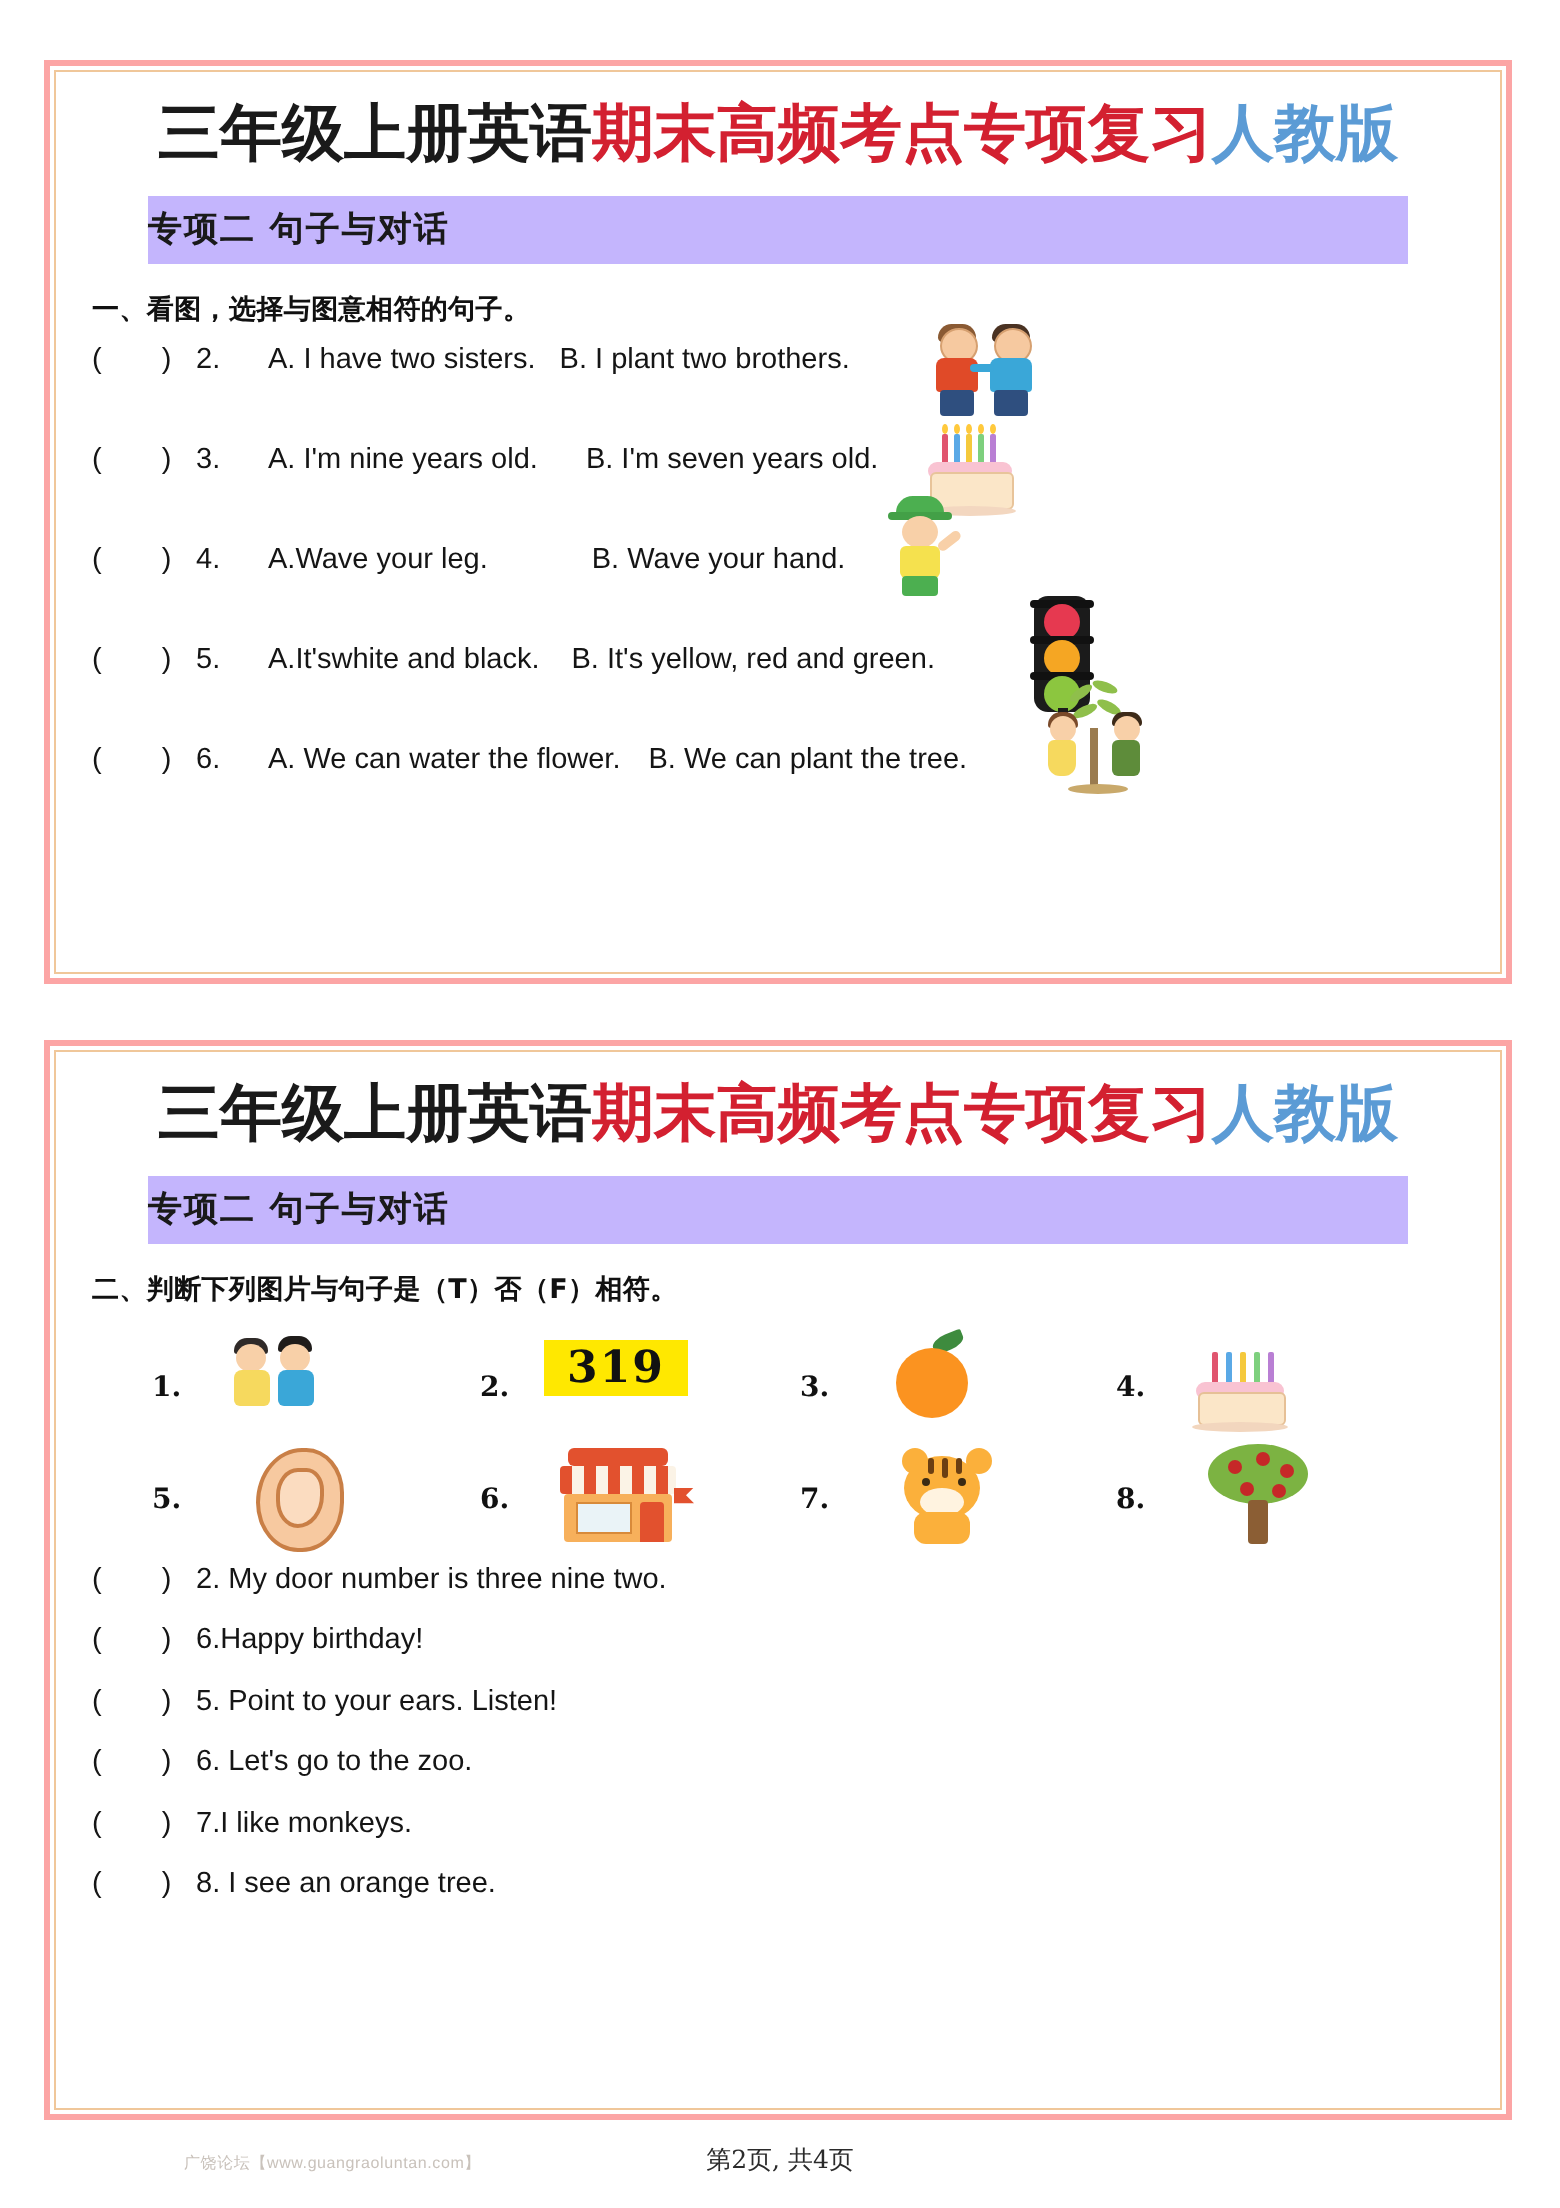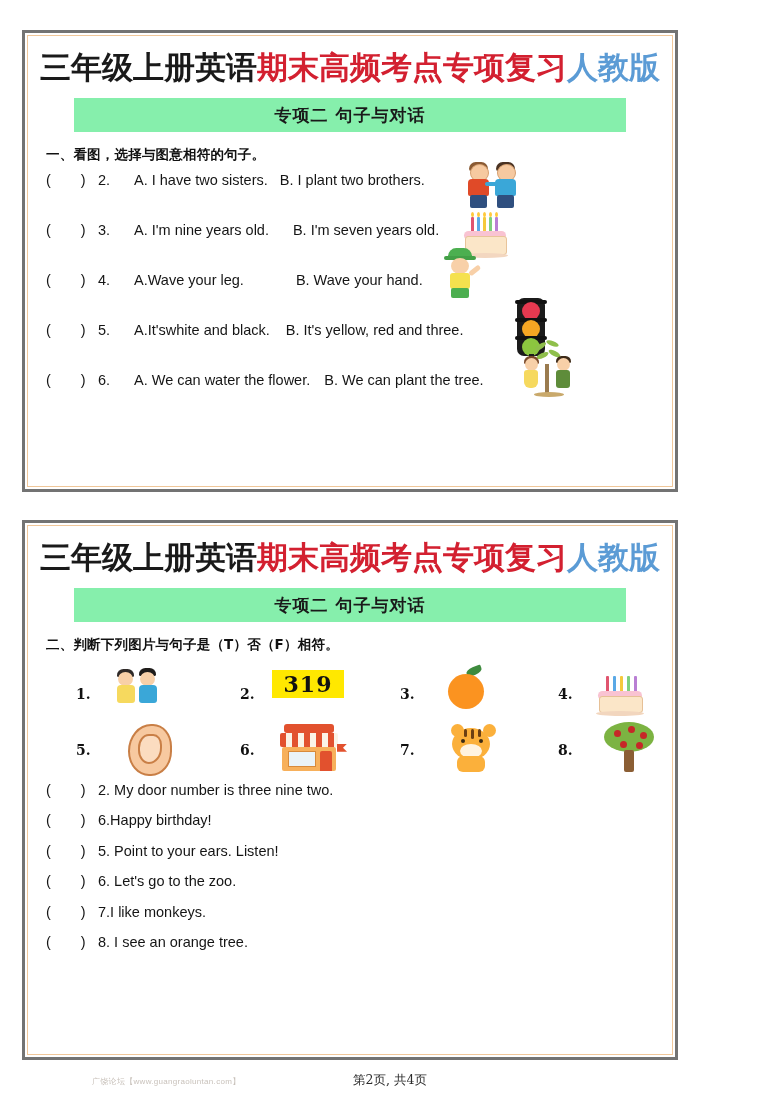--- a/index.html
+++ b/index.html
@@ -19,23 +19,23 @@
     height: 1104px;
     position: relative;
     box-sizing: border-box;
     padding: 0;
   }
 
   
   .card {
     position: absolute;
     left: 22px;
-    width: 656px;
+    width: 734px;
     box-sizing: border-box;
-    border: 3px solid #737373;
+    border: 3px solid #fca5a5;
     background: #ffffff;
   }
   .card-inner {
     border: 1px solid #F0C79A;
     margin: 2px;
     height: calc(100% - 4px);
     box-sizing: border-box;
     position: relative;
   }
   #card-one { top: 30px; height: 462px; }
@@ -51,25 +51,25 @@
     white-space: nowrap;
     margin-top: 14px;
     line-height: 1.15;
   }
   .title .seg-dark { color: #1a1a1a; }
   .title .seg-red  { color: #D32030; }
   .title .seg-blue { color: #5B9BD5; }
 
   
   .banner {
-    background: #86efac;
+    background: #c4b5fd;
     margin: 12px 46px 0 46px;
     height: 34px;
     line-height: 34px;
-    text-align: center;
+    text-align: left;
     font-family: "DejaVu Serif", "Liberation Serif", serif;
     font-weight: 700;
     font-size: 17px;
     color: #1a1a1a;
     letter-spacing: 1px;
   }
 
   
   .instruction {
     font-family: "DejaVu Sans", "Liberation Sans", sans-serif;
@@ -467,21 +467,21 @@
           <div class="wv-hat"></div>
               <div class="wv-brim"></div>
           <div class="wv-head"></div>
               <div class="wv-body"></div>
           <div class="wv-shorts"></div>
               <div class="wv-arm"></div>
         </div>
       </div>
 
       <div class="q-row">
-        <span class="q-paren"><span class="pl">(</span><span>)</span></span><span class="q-num">5.</span><span class="gapA"></span><span class="opt-a">A.It'swhite and black.</span><span style="display:inline-block;width:16px"></span><span class="opt-b">B. It's yellow, red and three.</span>
+        <span class="q-paren"><span class="pl">(</span><span>)</span></span><span class="q-num">5.</span><span class="gapA"></span><span class="opt-a">A.It'swhite and black.</span><span style="display:inline-block;width:16px"></span><span class="opt-b">B. It's yellow, red and green.</span>
         <div class="illus" style="left:480px;top:-28px;width:48px;height:70px;">
           <div class="tl-body"></div>
           <div class="tl-vis" style="top:6px;"></div>
           <div class="tl-lamp" style="top:8px;background:#E63950"></div>
           <div class="tl-vis" style="top:24px;"></div>
           <div class="tl-lamp" style="top:26px;background:#F5A623"></div>
           <div class="tl-vis" style="top:42px;"></div>
           <div class="tl-lamp" style="top:44px;background:#8CC63F"></div>
           <div class="tl-pole"></div>
         </div>

